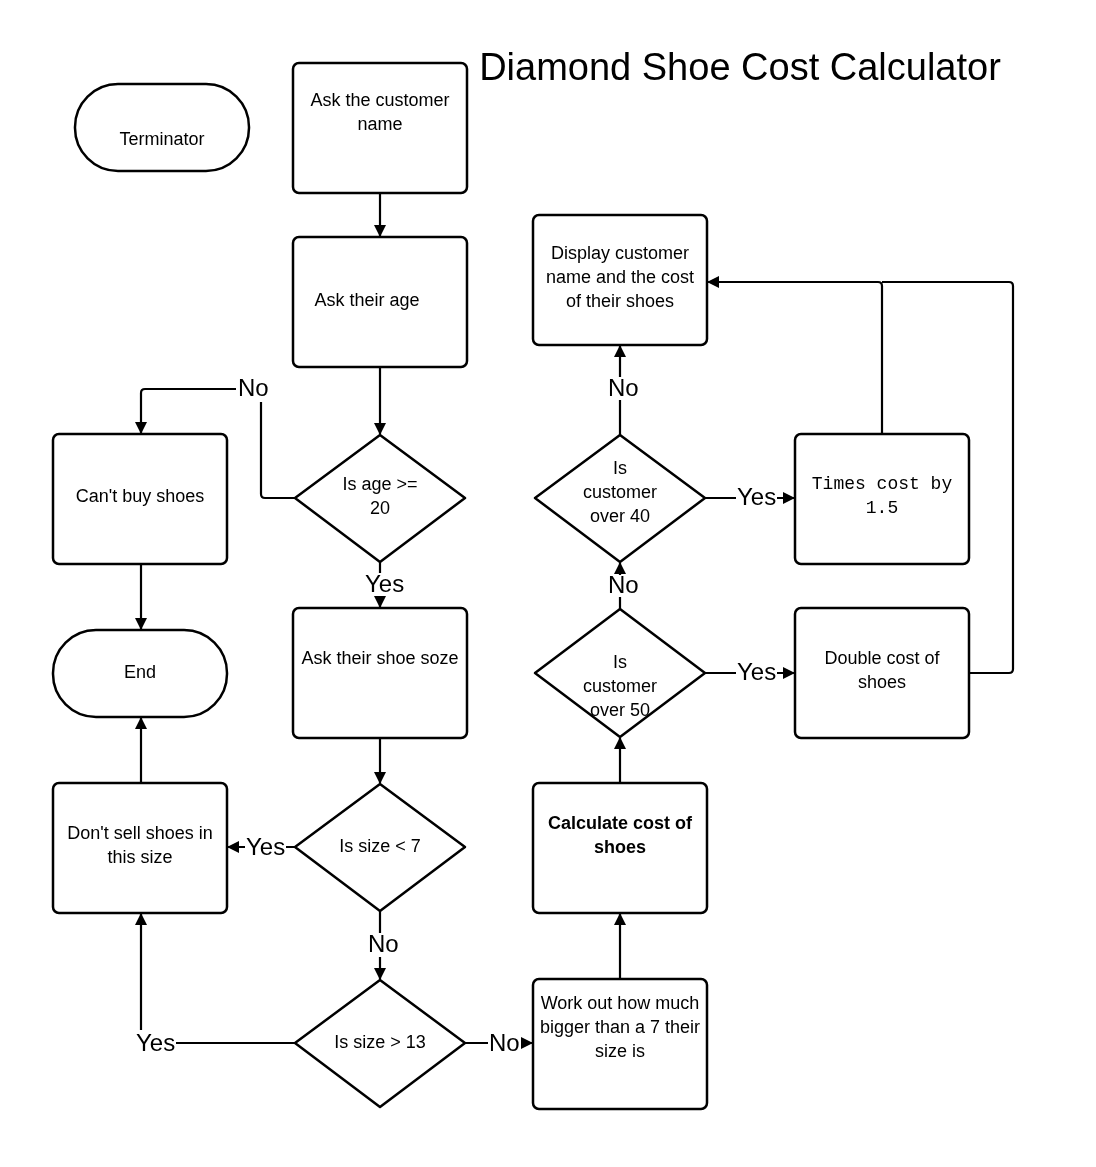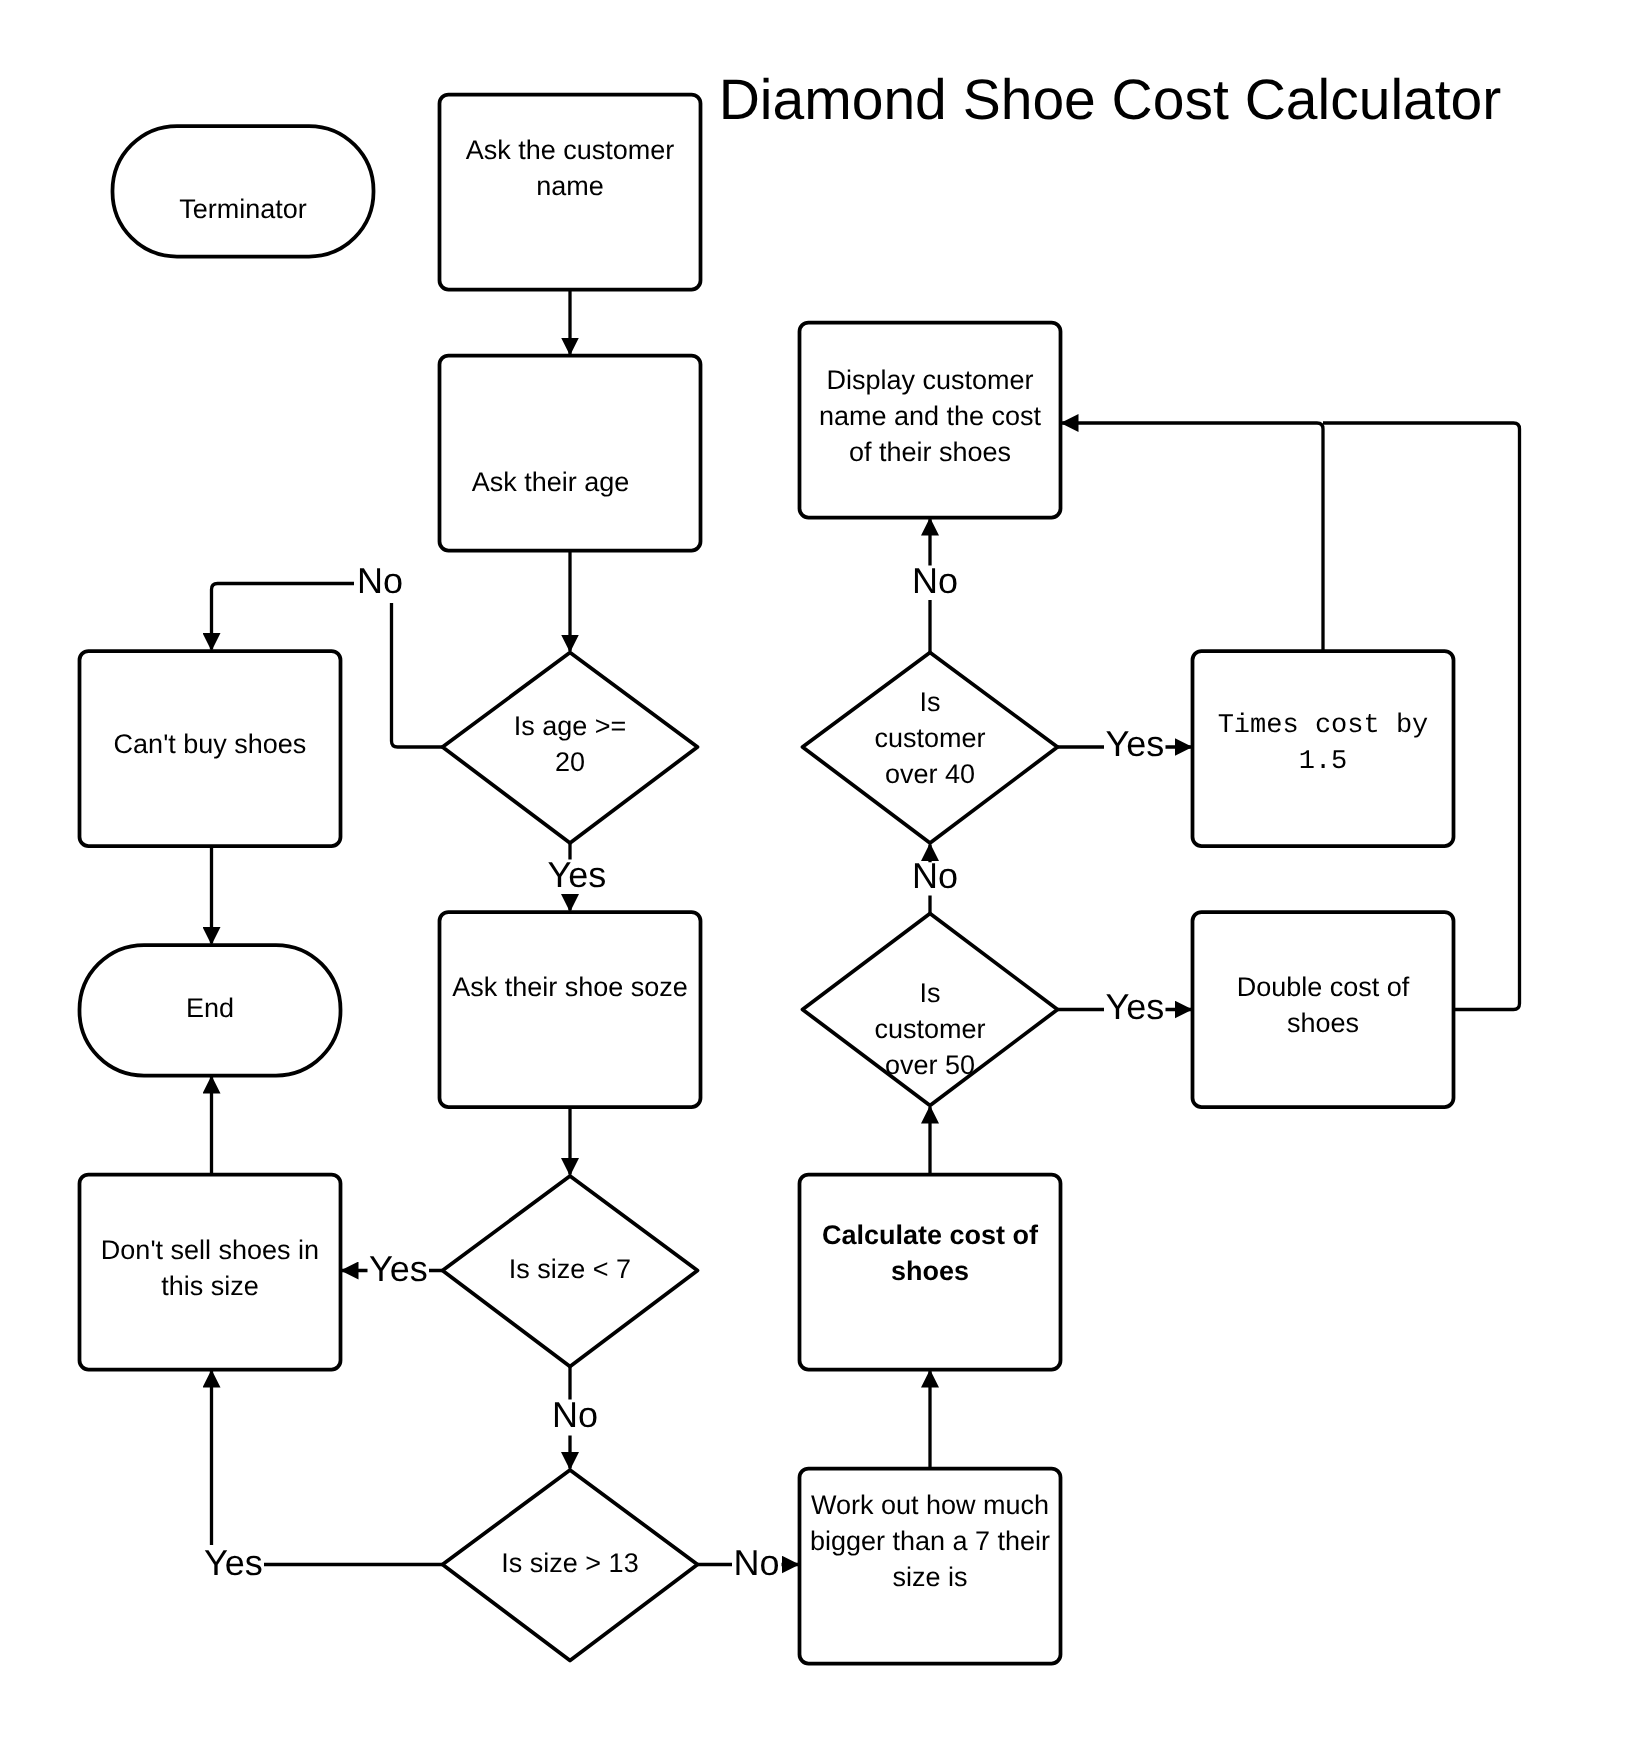--- a/index.html
+++ b/index.html
@@ -61,21 +61,21 @@
     <path d="M620,435 L620,400 M620,377 L620,346" marker-end="url(#arr)"></path>
     <path d="M882,434 L882,286 Q882,282 878,282 L708,282" marker-end="url(#arr)"></path>
     <path d="M969,673 L1009,673 Q1013,673 1013,669 L1013,286 Q1013,282 1009,282 L882,282"></path>
   </g>
 </svg>
 
 <div class="title">Diamond Shoe Cost Calculator</div>
 
 <div class="node" style="left:75px;top:84px;width:174px;height:71px;margin-top:19px;">Terminator</div>
 <div class="node top-ish" style="left:293px;top:63px;width:174px;height:130px;padding-top:25px;">Ask the customer name</div>
-<div class="node" style="left:293px;top:237px;width:148px;height:126px;margin-top:21px;">Ask their age</div>
+<div class="node" style="left:293px;top:237px;width:148px;height:126px;">Ask their age</div>
 <div class="node" style="left:325px;top:470px;width:110px;height:52px;">Is age &gt;= 20</div>
 <div class="node" style="left:53px;top:434px;width:174px;height:124px;">Can't buy shoes</div>
 <div class="node" style="left:53px;top:630px;width:174px;height:84px;">End</div>
 <div class="node top-ish" style="left:293px;top:608px;width:174px;height:130px;padding-top:38px;">Ask their shoe soze</div>
 <div class="node" style="left:315px;top:833px;width:130px;height:26px;">Is size &lt; 7</div>
 <div class="node top-ish" style="left:53px;top:783px;width:174px;height:118px;padding-top:38px;">Don't sell shoes in this size</div>
 <div class="node" style="left:315px;top:1029px;width:130px;height:26px;">Is size &gt; 13</div>
 <div class="node top-ish" style="left:533px;top:979px;width:174px;height:130px;padding-top:12px;">Work out how much bigger than a 7 their size is</div>
 <div class="node top-ish" style="left:533px;top:783px;width:174px;height:130px;padding-top:28px;font-weight:bold;">Calculate cost of shoes</div>
 <div class="node" style="left:570px;top:630px;width:100px;height:74px;margin-top:19px;">Is customer over 50</div>

